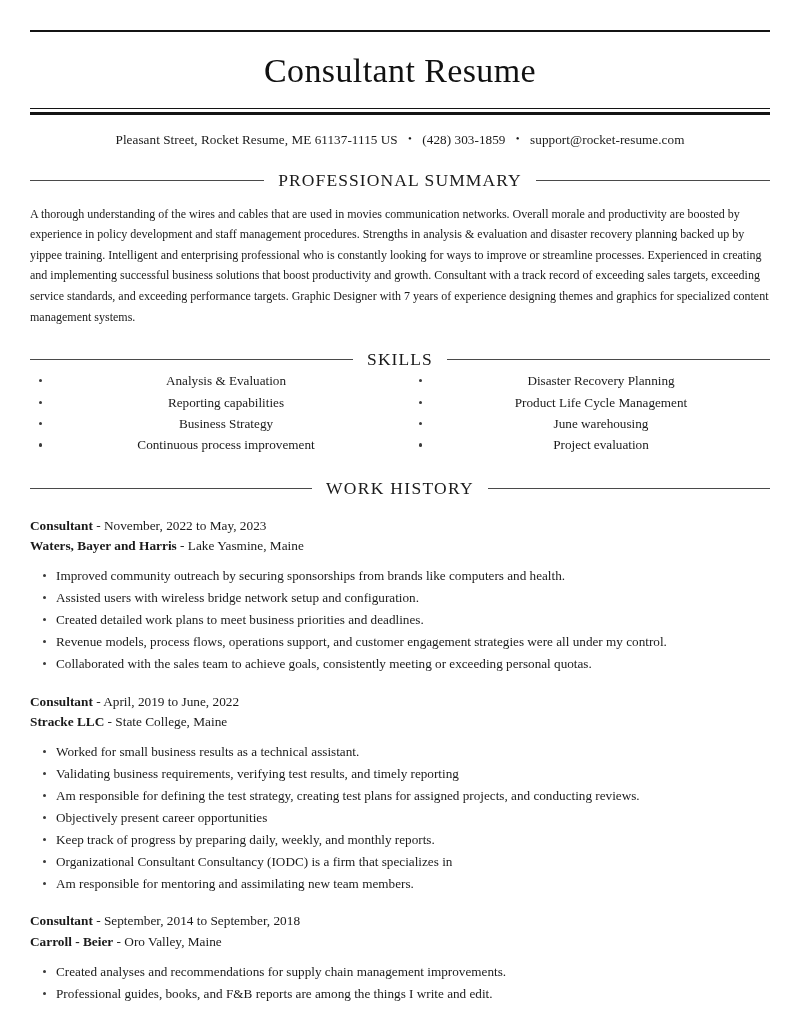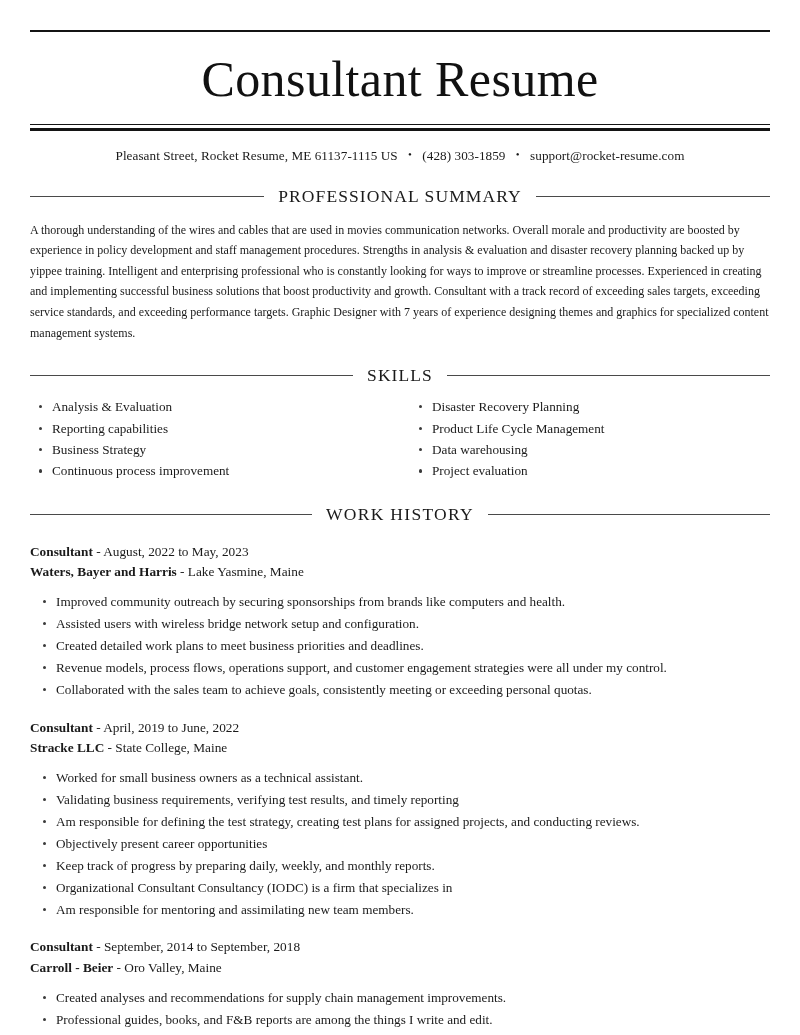--- a/index.html
+++ b/index.html
@@ -24,21 +24,21 @@
   }
 
   
   .rule-top {
     height: 0;
     border-top: 2.5px solid #141414;
     margin-top: 30px;
   }
   .doc-title {
     text-align: center;
-    font-size: 50px;
+    font-size: 34px;
     font-weight: 400;
     letter-spacing: 0.4px;
     line-height: 1;
     margin: 22px 0 20px 0;
     color: #111111;
   }
   .rule-double {
     height: 0;
     border-top: 1px solid #141414;
     border-bottom: 3px solid #141414;
@@ -84,21 +84,21 @@
     font-size: 12px;
     line-height: 1.72;
     text-align: left;
     margin: 13px 0 0 0;
     color: #1a1a1a;
   }
 
   
   .skills-wrap {
     display: flex;
-    margin-top: 10px;
+    text-align: center;
   }
   .skills-col {
     width: 50%;
     box-sizing: border-box;
   }
   .skills-col:last-child { padding-left: 10px; }
   ul.bullets {
     list-style: none;
     margin: 0;
     padding: 0;
@@ -183,36 +183,36 @@
         <li>Analysis &amp; Evaluation</li>
         <li>Reporting capabilities</li>
         <li>Business Strategy</li>
         <li>Continuous process improvement</li>
       </ul>
     </div>
     <div class="skills-col">
       <ul class="bullets">
         <li>Disaster Recovery Planning</li>
         <li>Product Life Cycle Management</li>
-        <li>Data warehousing</li>
+        <li>June warehousing</li>
         <li>Project evaluation</li>
       </ul>
     </div>
   </div>
 
   <div class="section-head wide">
     <span class="bar"></span>
     <span class="label">WORK HISTORY</span>
     <span class="bar"></span>
   </div>
 
   <div class="job">
     <div class="job-line">
       <span class="strong">Consultant</span>
-      <span class="light">- August, 2022 to May, 2023</span>
+      <span class="light">- November, 2022 to May, 2023</span>
     </div>
     <div class="job-line">
       <span class="strong">Waters, Bayer and Harris</span>
       <span class="light">- Lake Yasmine, Maine</span>
     </div>
     <ul class="bullets">
       <li>Improved community outreach by securing sponsorships from brands like computers and health.</li>
       <li>Assisted users with wireless bridge network setup and configuration.</li>
       <li>Created detailed work plans to meet business priorities and deadlines.</li>
       <li>Revenue models, process flows, operations support, and customer engagement strategies were all under my control.</li>
@@ -223,21 +223,21 @@
   <div class="job">
     <div class="job-line">
       <span class="strong">Consultant</span>
       <span class="light">- April, 2019 to June, 2022</span>
     </div>
     <div class="job-line">
       <span class="strong">Stracke LLC</span>
       <span class="light">- State College, Maine</span>
     </div>
     <ul class="bullets">
-      <li>Worked for small business owners as a technical assistant.</li>
+      <li>Worked for small business results as a technical assistant.</li>
       <li>Validating business requirements, verifying test results, and timely reporting</li>
       <li>Am responsible for defining the test strategy, creating test plans for assigned projects, and conducting reviews.</li>
       <li>Objectively present career opportunities</li>
       <li>Keep track of progress by preparing daily, weekly, and monthly reports.</li>
       <li>Organizational Consultant Consultancy (IODC) is a firm that specializes in</li>
       <li>Am responsible for mentoring and assimilating new team members.</li>
     </ul>
   </div>
 
   <div class="job">

